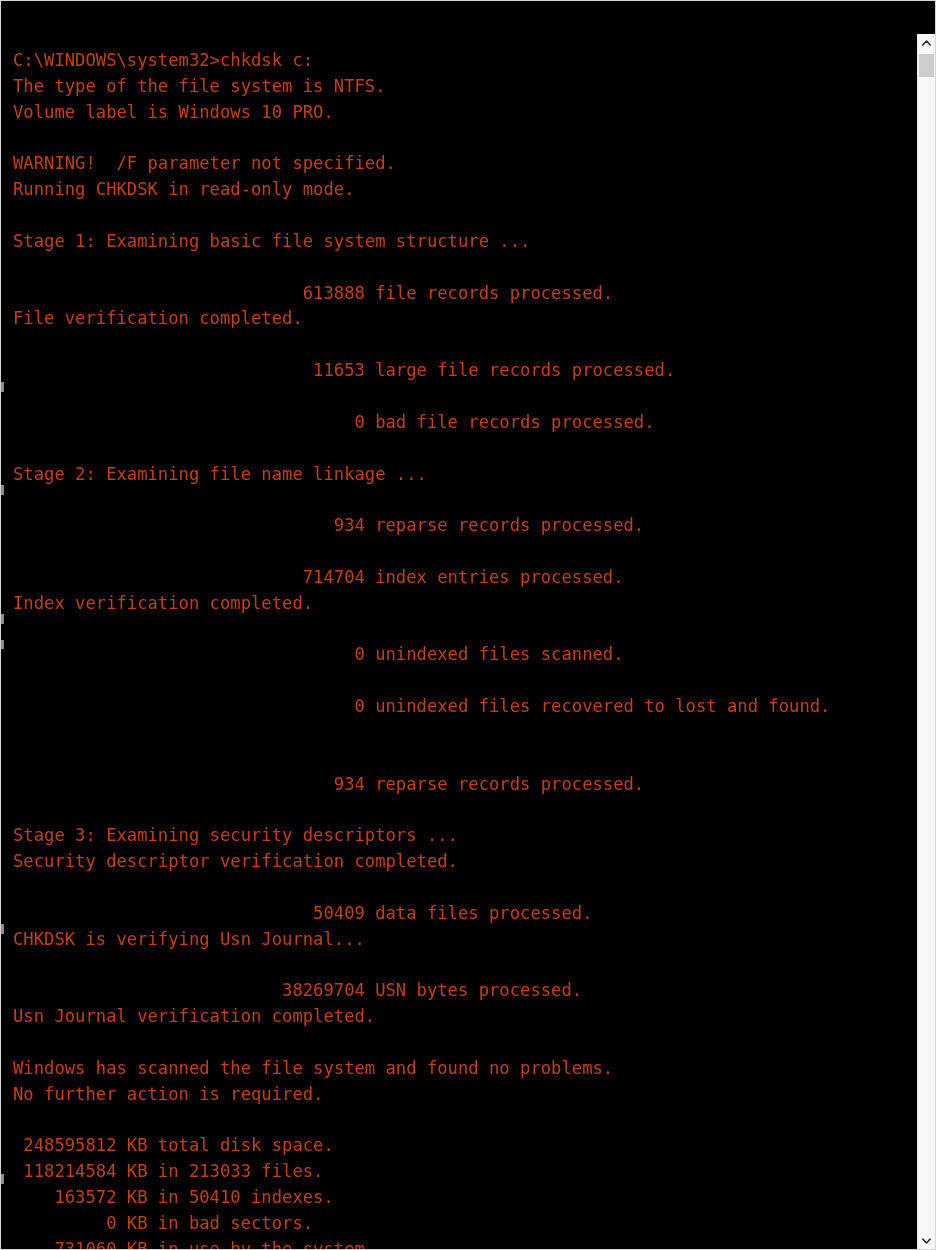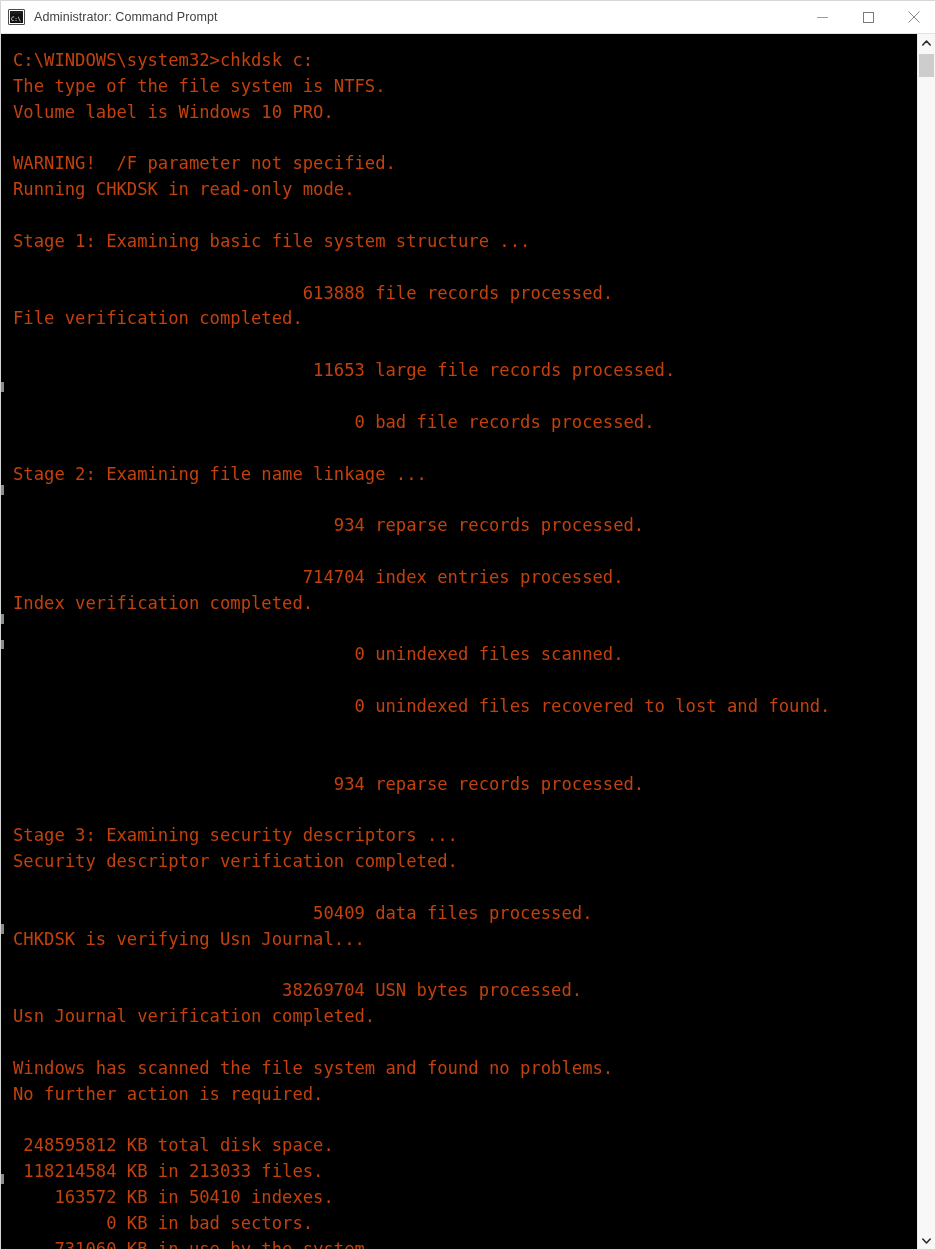--- a/index.html
+++ b/index.html
@@ -158,46 +158,20 @@
     width: 3px;
     background: #b9b9b9;
     opacity: 0.75;
   }
 </style>
 </head>
 <body>
 
 <div id="window">
 
-  <div id="titlebar">
-    <div id="app-icon">
-      <div class="bar"></div>
-      <div class="screen">C:\</div>
-    </div>
-    <div id="title-text">Administrator: Command Prompt</div>
-
-    <div id="win-controls">
-      <div class="win-btn">
-        <svg width="11" height="11" viewBox="0 0 11 11">
-          <line x1="0" y1="5.5" x2="11" y2="5.5" stroke="#9a9a9a" stroke-width="1"></line>
-        </svg>
-      </div>
-      <div class="win-btn">
-        <svg width="11" height="11" viewBox="0 0 11 11">
-          <rect x="0.5" y="0.5" width="10" height="10" fill="none" stroke="#7a7a7a" stroke-width="1"></rect>
-        </svg>
-      </div>
-      <div class="win-btn">
-        <svg width="12" height="12" viewBox="0 0 12 12">
-          <line x1="0.5" y1="0.5" x2="11.5" y2="11.5" stroke="#8a8a8a" stroke-width="1"></line>
-          <line x1="11.5" y1="0.5" x2="0.5" y2="11.5" stroke="#8a8a8a" stroke-width="1"></line>
-        </svg>
-      </div>
-    </div>
-  </div>
 
   <div id="console">
     <pre id="console-text">C:\WINDOWS\system32&gt;chkdsk c:
 The type of the file system is NTFS.
 Volume label is Windows 10 PRO.
 
 WARNING!  /F parameter not specified.
 Running CHKDSK in read-only mode.
 
 Stage 1: Examining basic file system structure ...

